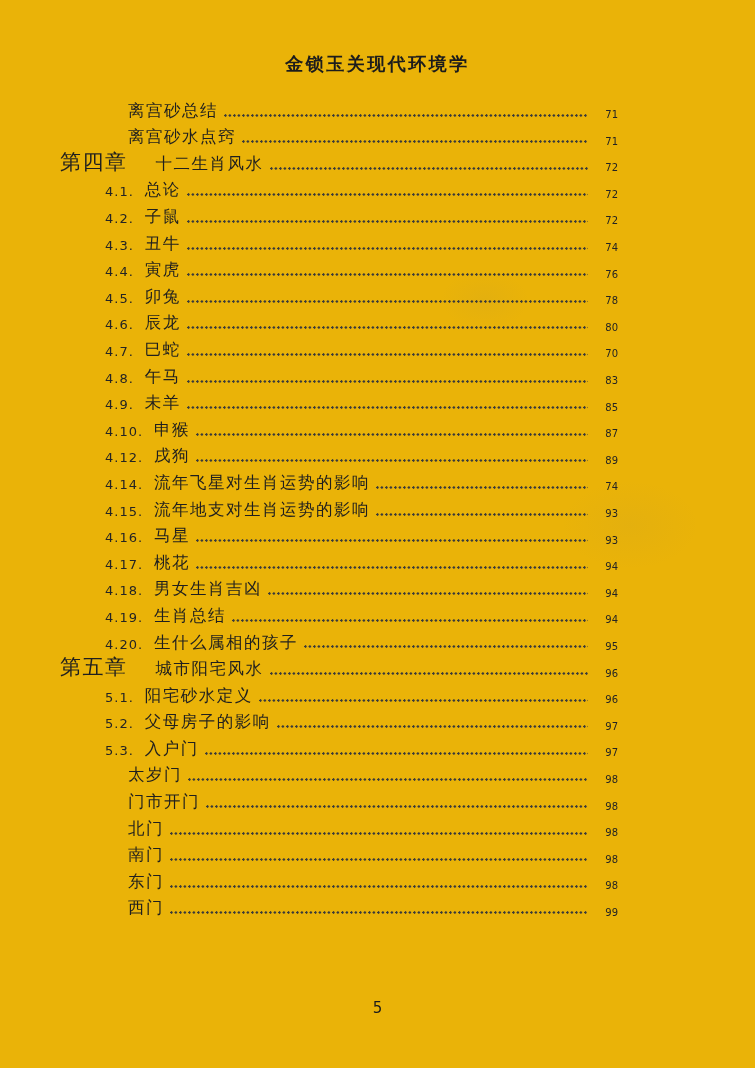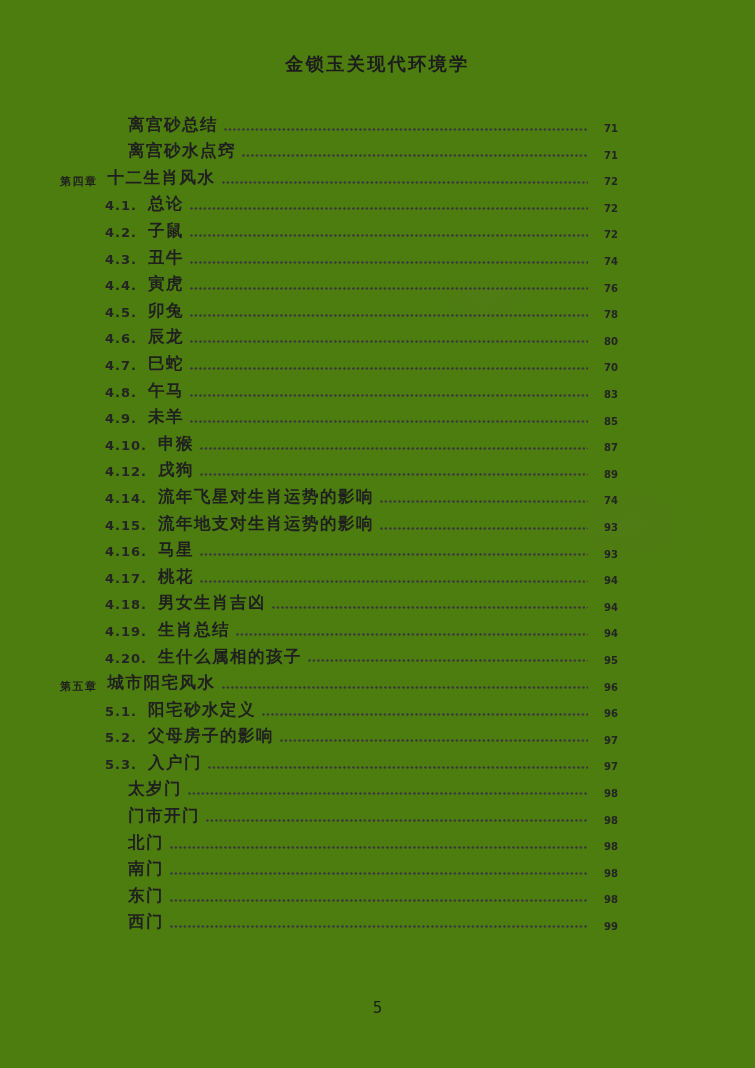--- a/index.html
+++ b/index.html
@@ -1,51 +1,51 @@
 <!DOCTYPE html>
 <html><head>
 <meta charset="utf-8">
 <style>
   html,body { margin:0; padding:0; background:#e8e8e8; }
   .page {
     position:relative;
     width:755px; height:1068px;
     margin:0 auto;
-    background:#4d7c0f;
+    background:#eab308;
     color:#222222;
     font-family:"Liberation Serif", serif;
     overflow:hidden;
     box-sizing:border-box;
     padding-left:48px;
   }
   .header {
     position:absolute; top:52px; left:0; width:100%;
     text-align:center;
     font-size:18px; font-weight:700; letter-spacing:2.5px;
     color:#1c1c1c;
   }
   .toc {
-    position:absolute; top:108px; left:60px; width:558px;font-weight:bold;
+    position:absolute; top:94px; left:60px; width:558px;
   }
   .toc-row {
     display:flex; align-items:flex-end;
     height:26.6px;
   }
   .toc-row.level-1 { padding-left:45px; }
   .toc-row.level-2 { padding-left:68px; }
   .num {
     font-family:"DejaVu Sans", "Liberation Sans", sans-serif;
     font-size:13px; letter-spacing:1px;
     margin-right:11px; line-height:1.15;
     white-space:nowrap; color:#242424;
   }
   .num:empty { display:none; }
   .level-0 .num {
-    font-family:inherit; font-size:11px;
-    letter-spacing:1.5px; margin-right:10px; color:#1f1f1f;
+    font-family:inherit; font-size:21px;
+    letter-spacing:1.5px; margin-right:28px; color:#1f1f1f;
   }
   .title {
     font-size:16.5px; letter-spacing:1.5px;
     line-height:1.15; white-space:nowrap; color:#1f1f1f;
   }
   .leader {
     flex:1; height:3px;
     margin:0 2px 4px 6px;
     background-image:radial-gradient(circle at 1.4px 1.5px, #3a3a3a 1.05px, rgba(0,0,0,0) 1.4px);
     background-size:4.5px 3px;

